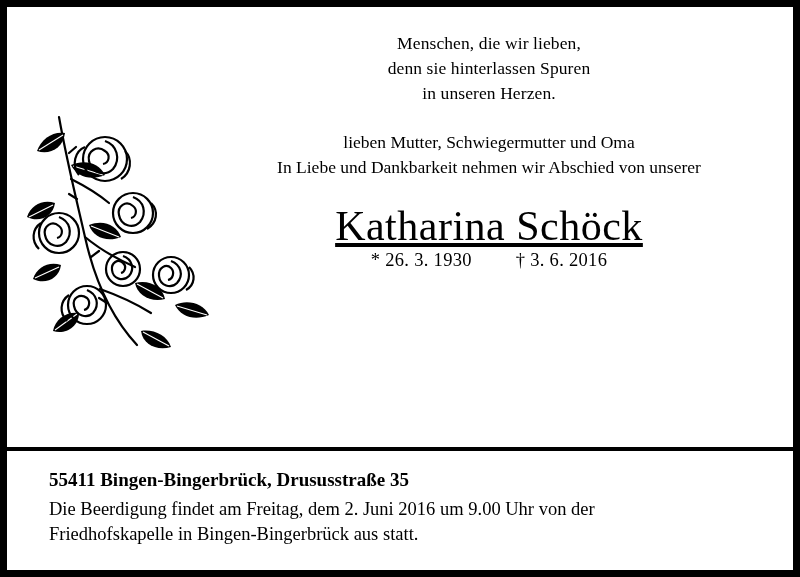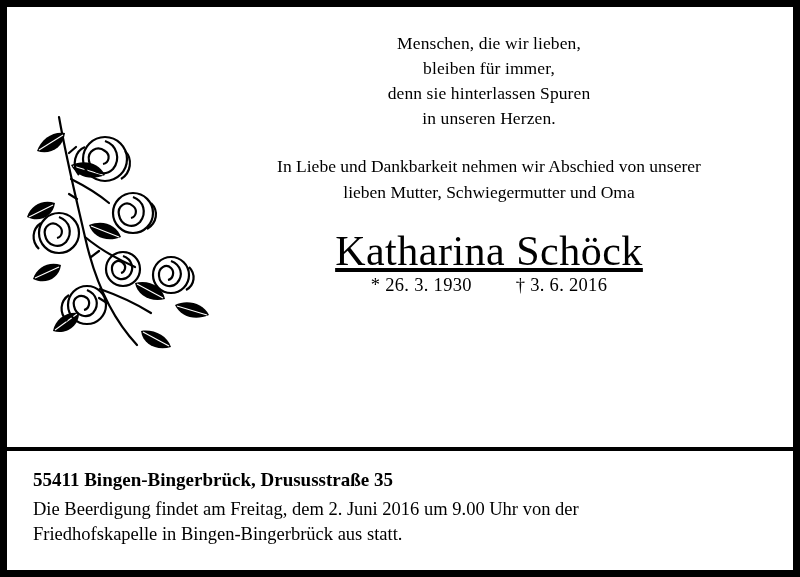--- a/index.html
+++ b/index.html
@@ -93,21 +93,21 @@
     left: 0;
     right: 0;
     top: 440px;
     height: 4px;
     background: #000000;
   }
 
   
   .footer {
     position: absolute;
-    left: 26px;
+    left: 42px;
     right: 20px;
     top: 460px;
     font-size: 18.5px;
     line-height: 1.33;
   }
   .footer .addr {
     font-weight: bold;
     font-size: 19px;
     margin-bottom: 5px;
   }
@@ -191,28 +191,27 @@
 
           <circle cx="146" cy="168" r="18"></circle>
           <path d="M146 154 C156 158, 159 168, 152 176 C146 182, 135 179, 134 169 C133 161, 141 156, 146 161 C150 165, 148 172, 143 173"></path>
           <path d="M164 160 C171 167, 170 178, 161 183"></path>
         </g>
       </svg>
     </div>
 
     <div class="motto">
       <div>Menschen, die wir lieben,</div>
-      <div>bleiben für immer,</div>
       <div>denn sie hinterlassen Spuren</div>
       <div>in unseren Herzen.</div>
     </div>
 
     <div class="intro">
+      <div>lieben Mutter, Schwiegermutter und Oma</div>
       <div>In Liebe und Dankbarkeit nehmen wir Abschied von unserer</div>
-      <div>lieben Mutter, Schwiegermutter und Oma</div>
     </div>
 
     <div class="name">Katharina  Schöck</div>
 
     <div class="dates">
       <span>* 26. 3. 1930</span>
       <span class="sep"></span>
       <span>† 3. 6. 2016</span>
     </div>
 

